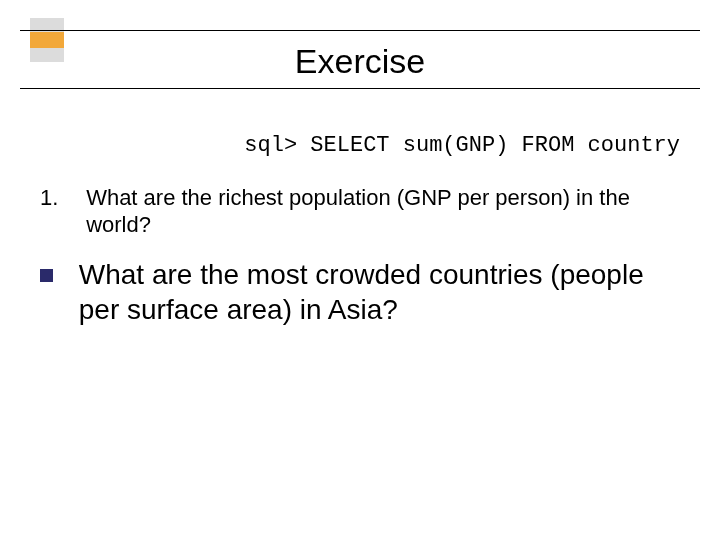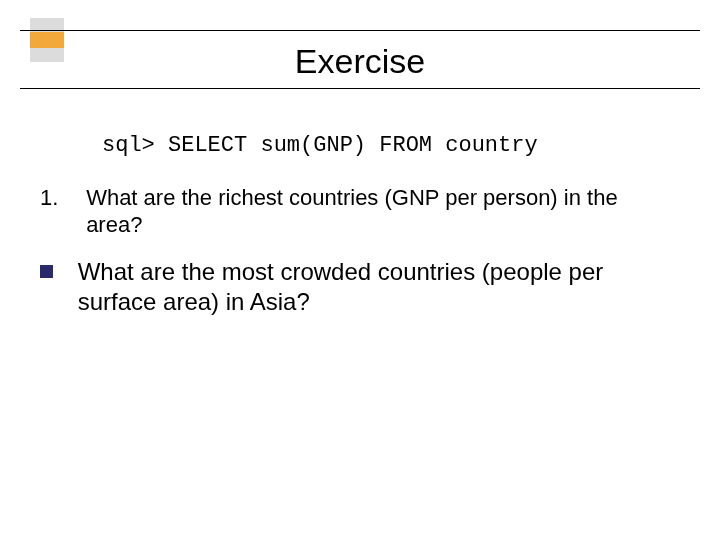--- a/index.html
+++ b/index.html
@@ -86,31 +86,32 @@
     display: inline-block;
     width: 560px;
     vertical-align: top;
   }
   .code {
     font-family: "Courier New", Courier, monospace;
     font-size: 22px;
     white-space: pre;
     margin: 12px 0 24px 62px;
     line-height: 1.25;
+    text-align: right;
   }
   .square-bullet {
     display: inline-block;
     width: 13px;
     height: 13px;
     background: #2a2a6a;
     margin-right: 18px;
     vertical-align: 2px;
   }
   .bullet-item {
-    font-size: 24px;
+    font-size: 28px;
     line-height: 1.25;
     margin-top: 6px;
   }
   .bullet-item .btext {
     display: inline-block;
     width: 580px;
     vertical-align: top;
   }
 </style>
 </head>
@@ -125,21 +126,21 @@
     <div class="title-text">Exercise</div>
     <div class="title-rule-bottom"></div>
   </div>
 
   <div class="body">
 
     <div class="code">sql&gt; SELECT sum(GNP) FROM country</div>
 
     <div class="item">
       <span class="marker">1.</span>
-      <span class="qtext">What are the richest countries (GNP per person) in the area?</span>
+      <span class="qtext">What are the richest population (GNP per person) in the world?</span>
     </div>
 
     <div class="bullet-item">
       <span class="square-bullet"></span>
       <span class="btext">What are the most crowded countries (people per surface area) in Asia?</span>
     </div>
 
   </div>
 
 </div>

